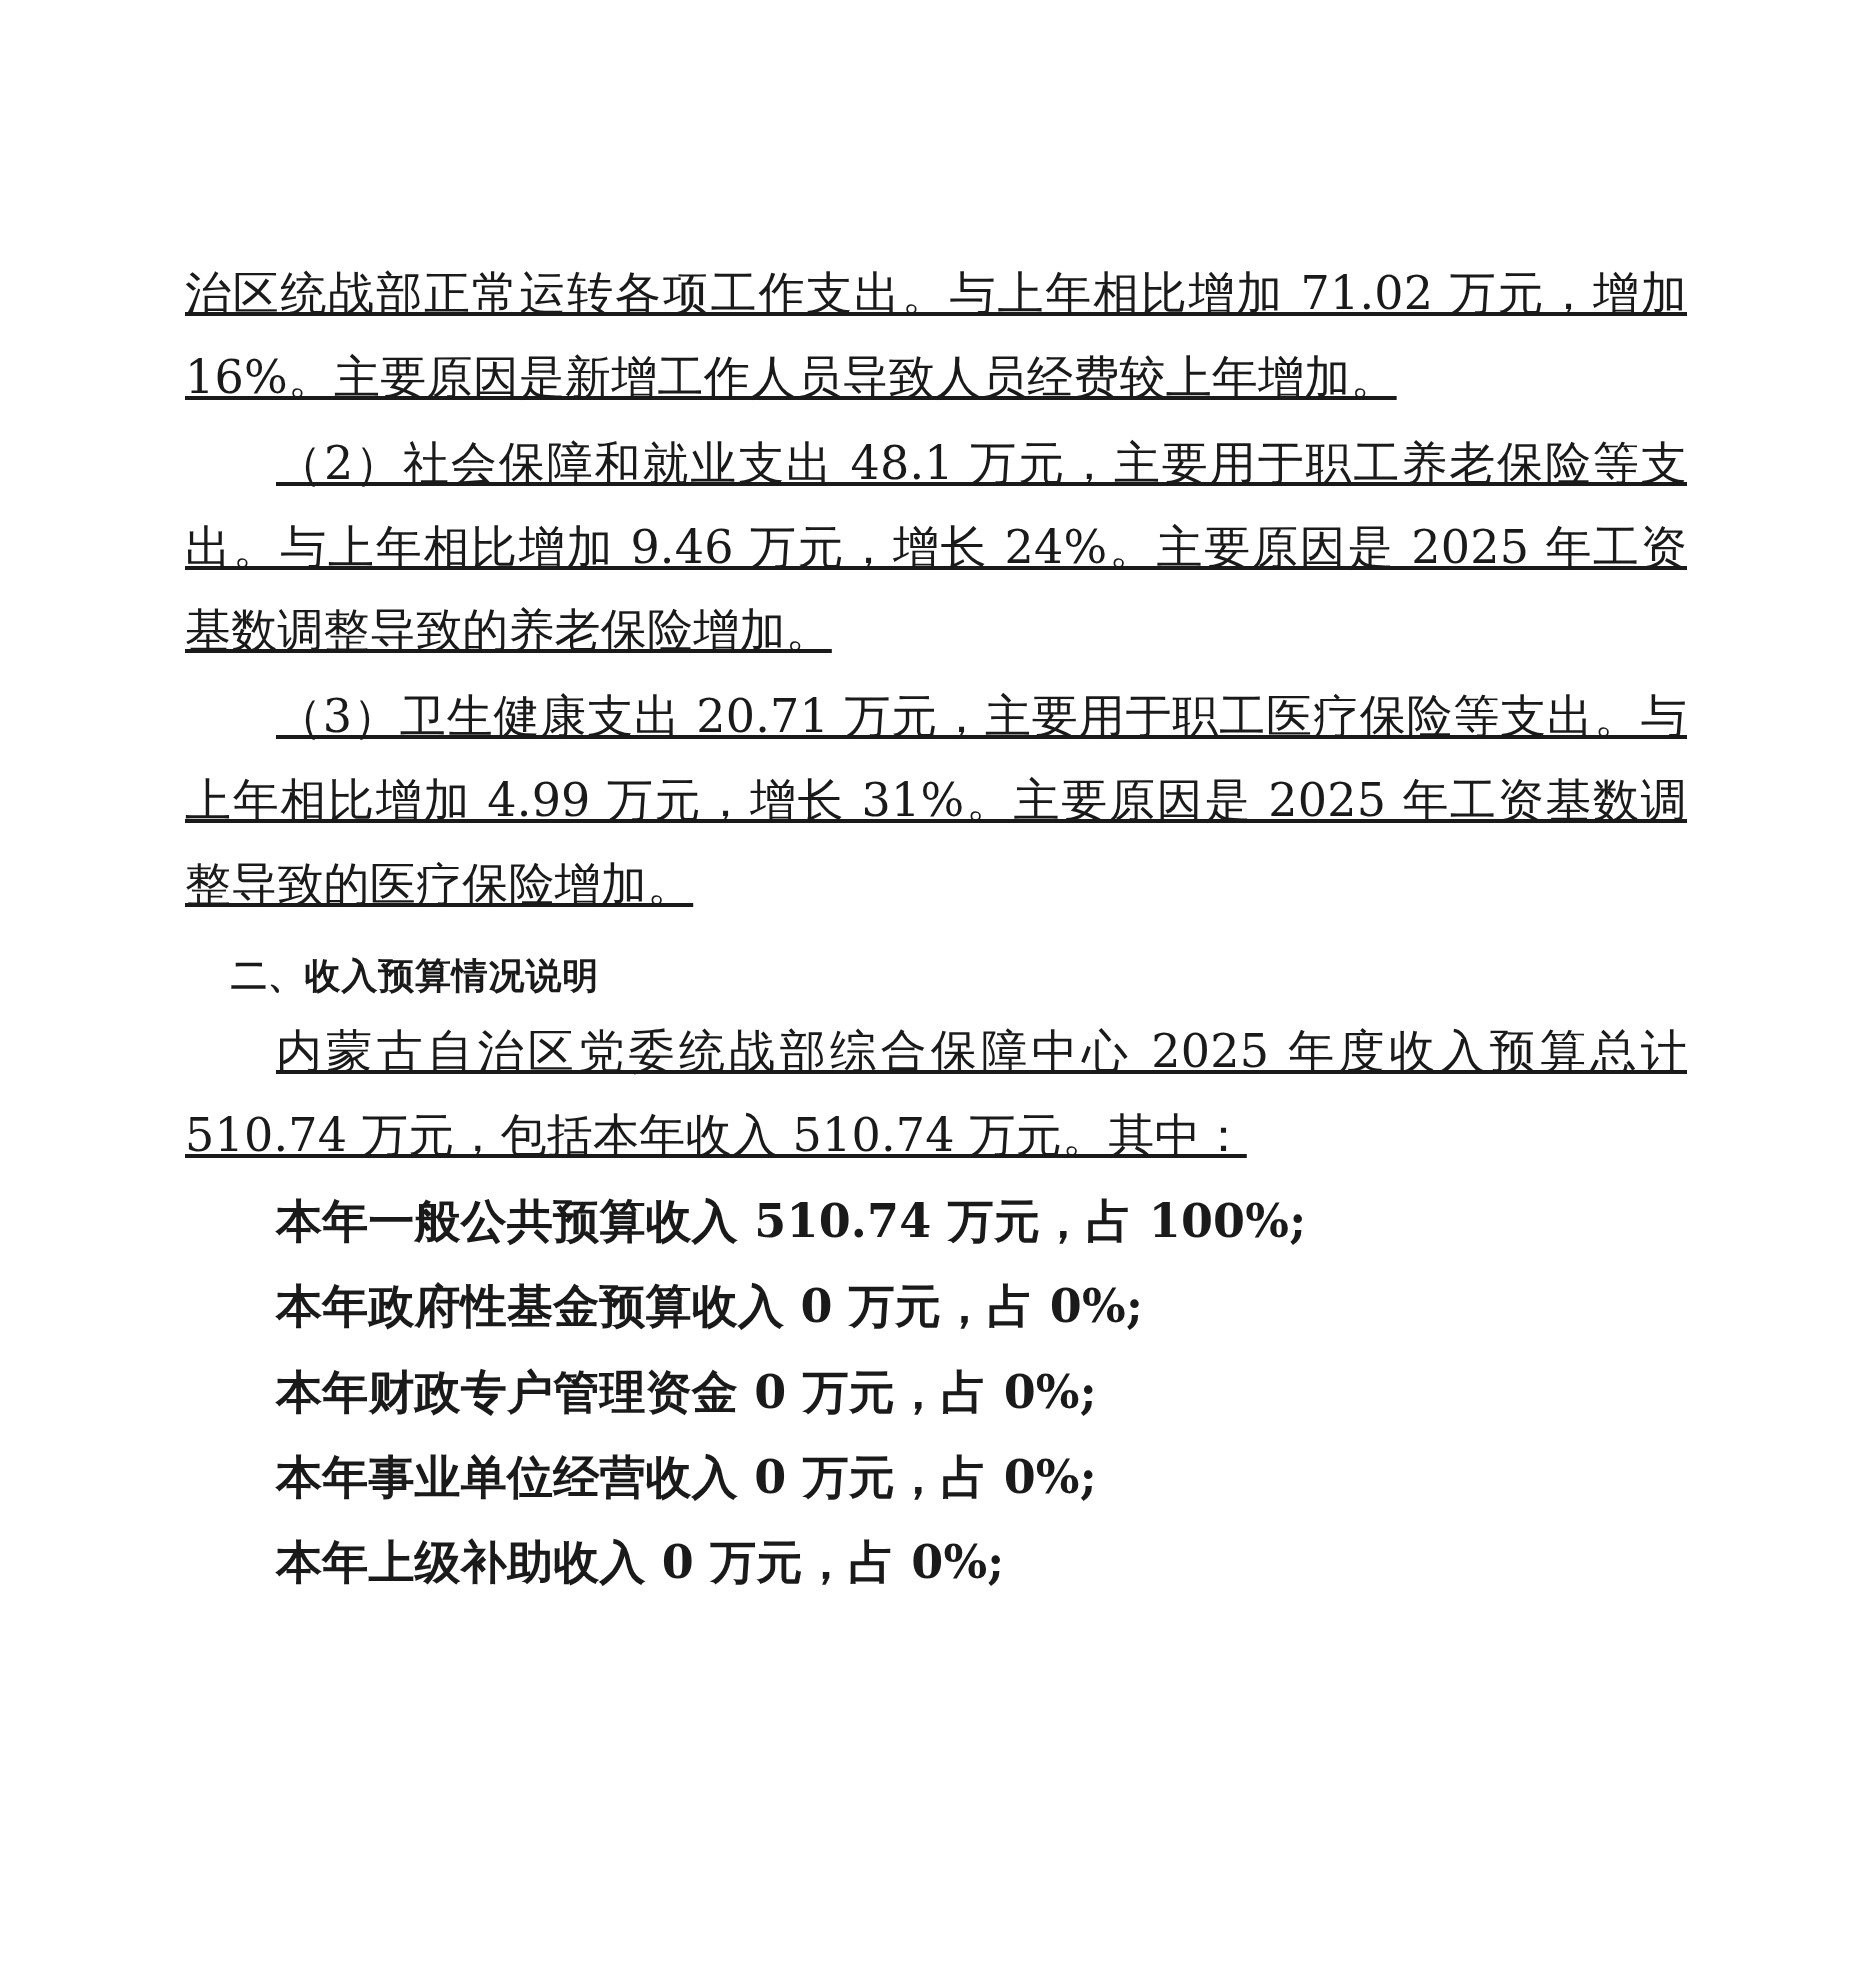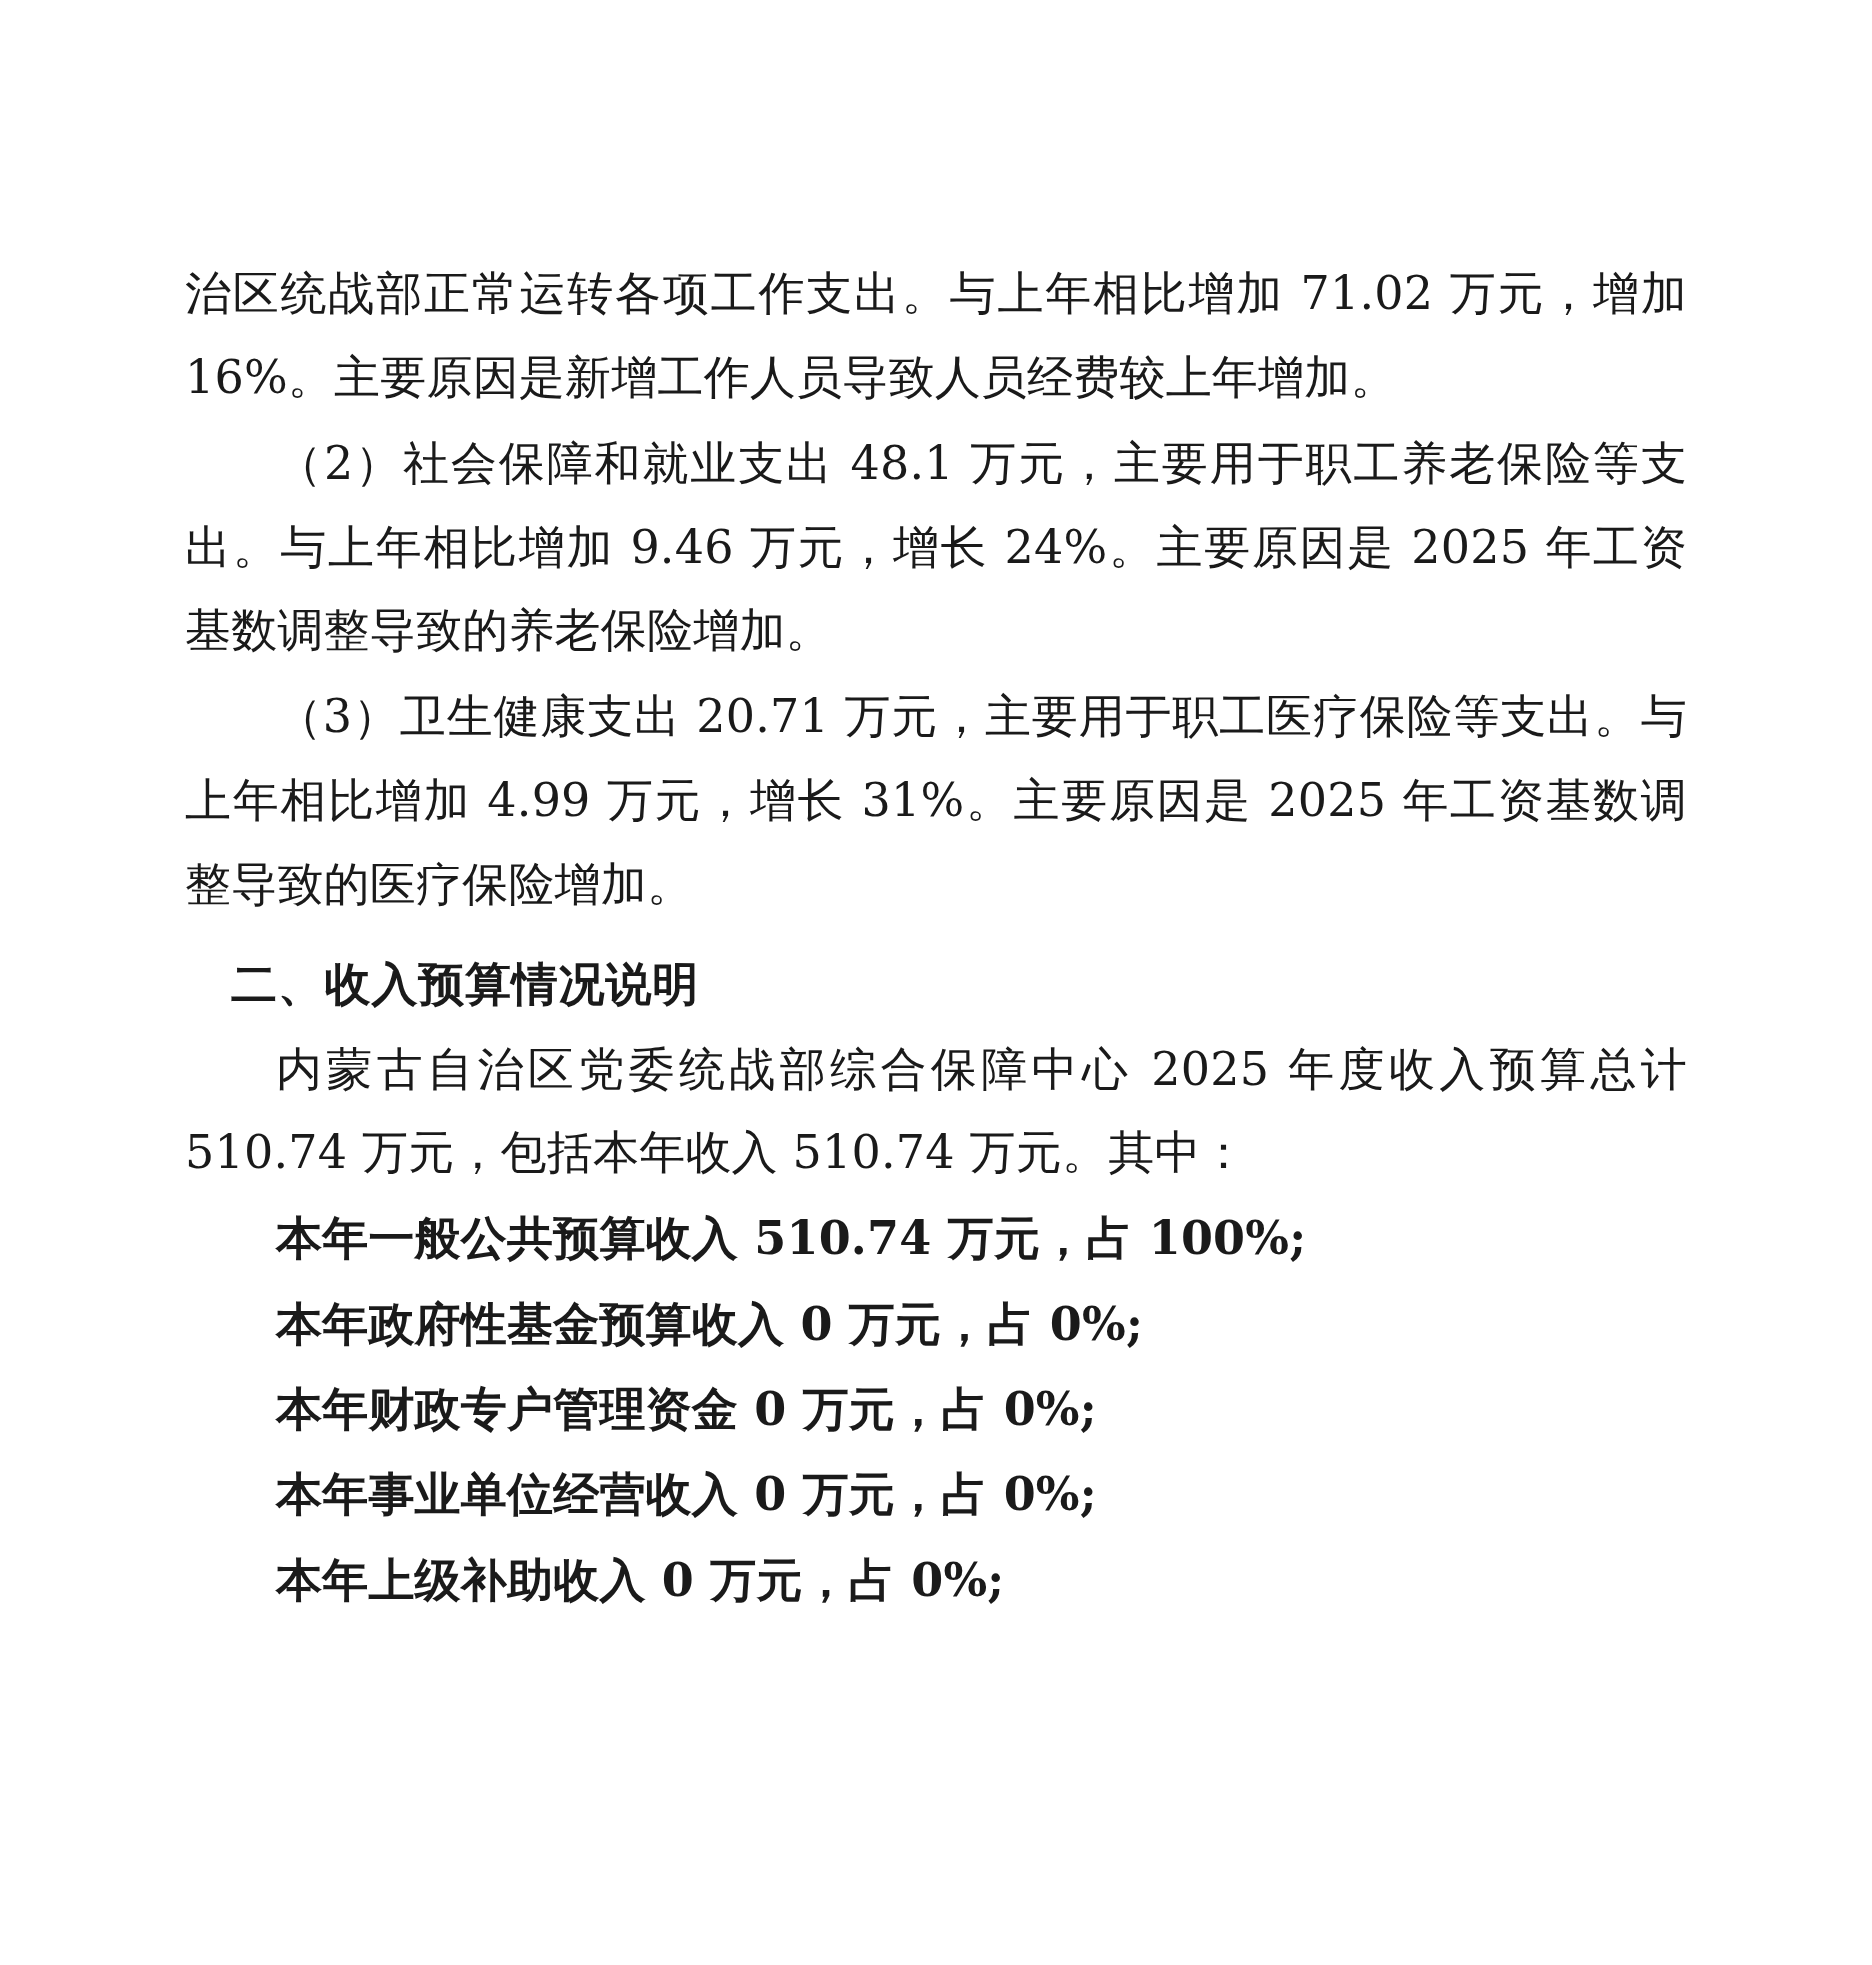--- a/index.html
+++ b/index.html
@@ -22,29 +22,30 @@
   .doc-body {
     font-size: 46px;
     line-height: 1.82;
     text-align: justify;
     text-justify: inter-ideograph;
     letter-spacing: 0.2px;
   }
   .para {
     margin: 0 0 2.4px 0;
     text-indent: 0;
+    text-decoration: underline;
   }
   .para.indent {
     text-indent: 91px;
   }
   .section-heading {
     margin: 18px 0 3.9px 0;
     text-indent: 46px;
     font-weight: bold;
-    font-size: 46px;
+    font-size: 36px;
     line-height: 1.72;
     letter-spacing: 0.8px;
   }
   .list-line {
     margin: 0 0 1.6px 0;
     text-indent: 91px;
     white-space: nowrap;
     font-weight: bold;
   }
 </style>

